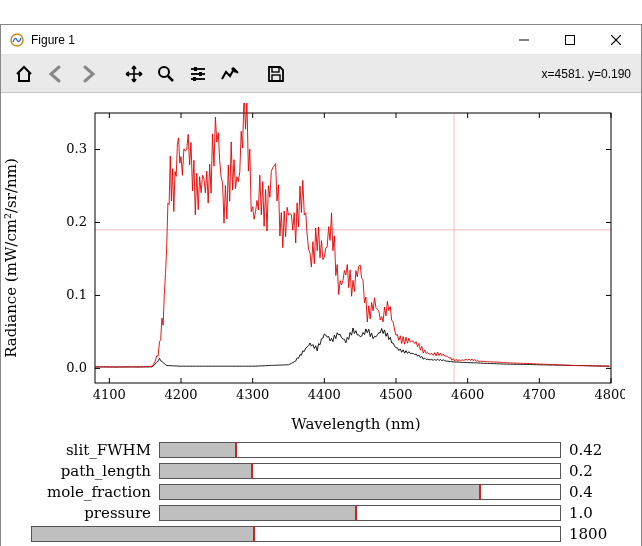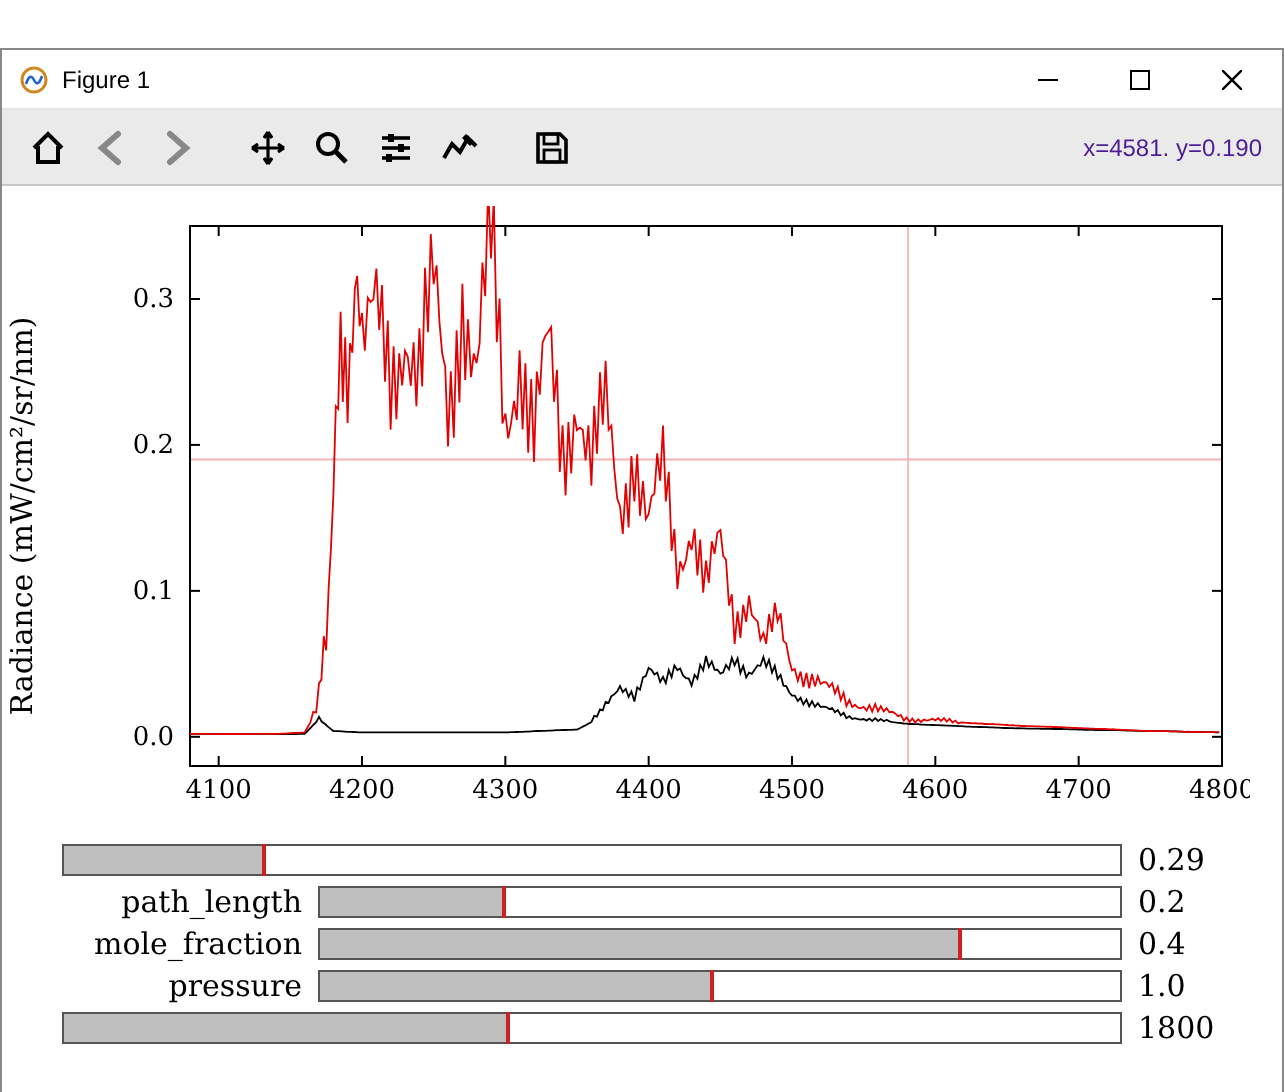--- a/index.html
+++ b/index.html
@@ -5,21 +5,21 @@
 * { box-sizing: border-box; margin: 0; padding: 0; }
 body { font-family: "Segoe UI", Tahoma, sans-serif; font-size: 12px; background: #fff; width: 642px; height: 546px; overflow: hidden; }
 .window { width: 642px; height: 546px; border: 1px solid #888; background: #fff; display: flex; flex-direction: column; margin-top: 24px; }
 .titlebar { height: 30px; display: flex; align-items: center; padding: 0 2px 0 8px; background: #fff; border-bottom: 1px solid #e5e5e5; }
 .titlebar .icon { width: 16px; height: 16px; margin-right: 6px; }
 .titlebar .title { flex: 1; font-size: 12px; }
 .winbtn { width: 46px; height: 30px; display: flex; align-items: center; justify-content: center; }
 .toolbar { height: 38px; background: #eaeaea; border-bottom: 1px solid #c8c8c8; display: flex; align-items: center; padding: 0 8px; gap: 2px; }
 .tbtn { width: 30px; height: 30px; display: flex; align-items: center; justify-content: center; border-radius: 2px; border: 1px solid transparent; }
 .tsep { width: 12px; }
-.cursor-readout { margin-left: auto; font-size: 12px; color: #4c1d95; text-align: right; padding-right: 2px; }
+.cursor-readout { margin-left: auto; font-size: 12px; color: #000000; text-align: right; padding-right: 2px; }
 .plot-area { flex: 1; position: relative; padding: 10px 14px 0 14px; }
 .chart-container { position: relative; width: 100%; height: 310px; }
 .axis-label-y { position: absolute; left: -4px; top: 50%; transform: translate(-50%, -50%) rotate(-90deg); transform-origin: center; font-size: 15px; font-family: "DejaVu Serif", Georgia, serif; white-space: nowrap; }
 .axis-label-x { text-align: center; font-size: 15px; font-family: "DejaVu Serif", Georgia, serif; margin-top: 2px; margin-left: 70px; }
 .sliders { padding: 6px 16px 10px 16px; }
 .slider-row { display: flex; align-items: center; height: 21px; gap: 8px; }
 .slider-label { width: 120px; text-align: right; font-size: 15px; font-family: "DejaVu Serif", Georgia, serif; }
 .slider-track { flex: 1; height: 16px; border: 1px solid #555; background: #fff; position: relative; }
 .slider-fill { position: absolute; left: 0; top: 0; bottom: 0; background: #bfbfbf; }
 .slider-mark { position: absolute; top: -1px; bottom: -1px; width: 2px; background: #c22; }
@@ -152,28 +152,30 @@
           <line x1="80" y1="119.45945945945945" x2="85" y2="119.45945945945945" stroke="#000"></line>
           <line x1="596" y1="119.45945945945945" x2="591" y2="119.45945945945945" stroke="#000"></line>
           <text x="72" y="123.45945945945945" text-anchor="end" font-size="13" fill="#000">0.2</text>
           <line x1="80" y1="46.486486486486484" x2="85" y2="46.486486486486484" stroke="#000"></line>
           <line x1="596" y1="46.486486486486484" x2="591" y2="46.486486486486484" stroke="#000"></line>
           <text x="72" y="50.486486486486484" text-anchor="end" font-size="13" fill="#000">0.3</text>
           <path d="M80.0 264.0 L81.4 263.9 L82.9 263.9 L84.3 263.9 L85.7 263.9 L87.2 263.9 L88.6 263.9 L90.0 263.9 L91.5 263.9 L92.9 264.0 L94.3 263.9 L95.8 264.0 L97.2 263.9 L98.6 264.0 L100.1 264.0 L101.5 264.0 L102.9 264.0 L104.4 263.9 L105.8 264.0 L107.2 263.9 L108.7 264.0 L110.1 263.9 L111.5 263.9 L113.0 263.9 L114.4 263.9 L115.8 263.9 L117.3 263.9 L118.7 263.9 L120.1 263.9 L121.6 264.0 L123.0 263.9 L124.4 264.0 L125.9 263.9 L127.3 264.0 L128.7 263.9 L130.2 264.0 L131.6 263.9 L133.0 264.0 L134.5 263.9 L135.9 263.9 L137.3 263.9 L138.8 262.4 L140.2 261.0 L141.6 259.5 L143.1 258.1 L144.5 255.4 L145.9 257.9 L147.4 258.9 L148.8 260.2 L150.2 261.3 L151.7 262.5 L153.1 262.6 L154.5 262.6 L156.0 262.7 L157.4 262.8 L158.8 262.9 L160.3 262.9 L161.7 263.0 L163.1 263.1 L164.6 263.2 L166.0 263.2 L167.4 263.2 L168.9 263.2 L170.3 263.2 L171.7 263.2 L173.2 263.2 L174.6 263.2 L176.0 263.2 L177.5 263.2 L178.9 263.2 L180.3 263.2 L181.8 263.2 L183.2 263.2 L184.6 263.2 L186.1 263.2 L187.5 263.2 L188.9 263.2 L190.4 263.2 L191.8 263.2 L193.2 263.2 L194.7 263.2 L196.1 263.2 L197.5 263.2 L199.0 263.2 L200.4 263.2 L201.8 263.2 L203.3 263.2 L204.7 263.2 L206.1 263.2 L207.6 263.2 L209.0 263.2 L210.4 263.2 L211.9 263.2 L213.3 263.2 L214.7 263.2 L216.2 263.2 L217.6 263.2 L219.0 263.2 L220.5 263.2 L221.9 263.2 L223.3 263.2 L224.8 263.2 L226.2 263.2 L227.6 263.2 L229.1 263.2 L230.5 263.2 L231.9 263.2 L233.4 263.2 L234.8 263.2 L236.2 263.2 L237.7 263.2 L239.1 263.2 L240.5 263.1 L242.0 263.1 L243.4 263.0 L244.8 262.9 L246.3 262.9 L247.7 262.8 L249.1 262.8 L250.6 262.7 L252.0 262.6 L253.4 262.5 L254.9 262.5 L256.3 262.4 L257.7 262.4 L259.2 262.3 L260.6 262.3 L262.0 262.2 L263.5 262.1 L264.9 262.1 L266.3 262.0 L267.8 262.0 L269.2 261.9 L270.6 261.9 L272.1 261.8 L273.5 261.8 L274.9 261.1 L276.4 260.3 L277.8 259.6 L279.2 258.8 L280.7 258.1 L282.1 254.9 L283.5 255.3 L285.0 251.7 L286.4 252.2 L287.8 247.9 L289.3 248.4 L290.7 245.1 L292.1 244.2 L293.6 242.7 L295.0 240.0 L296.4 243.1 L297.9 241.5 L299.3 245.5 L300.7 242.7 L302.2 247.8 L303.6 240.7 L305.0 241.8 L306.5 235.7 L307.9 235.1 L309.3 231.0 L310.8 232.0 L312.2 234.2 L313.6 233.3 L315.1 238.0 L316.5 235.4 L317.9 238.6 L319.4 232.0 L320.8 235.6 L322.2 229.7 L323.7 232.0 L325.1 231.3 L326.5 234.7 L328.0 236.1 L329.4 236.3 L330.8 239.8 L332.3 234.4 L333.7 236.4 L335.1 229.4 L336.6 232.2 L338.0 225.0 L339.4 230.5 L340.9 227.7 L342.3 231.9 L343.7 231.8 L345.2 233.8 L346.6 233.2 L348.0 229.5 L349.5 231.7 L350.9 225.9 L352.3 229.7 L353.8 226.2 L355.2 233.6 L356.6 230.0 L358.1 235.7 L359.5 233.3 L360.9 233.9 L362.4 231.8 L363.8 229.6 L365.2 230.0 L366.7 225.5 L368.1 230.5 L369.5 226.9 L371.0 233.3 L372.4 229.9 L373.8 236.5 L375.3 234.4 L376.7 239.8 L378.1 240.0 L379.6 243.1 L381.0 244.8 L382.4 244.8 L383.9 247.5 L385.3 245.9 L386.7 249.3 L388.2 246.8 L389.6 250.2 L391.0 247.6 L392.5 250.4 L393.9 248.6 L395.3 250.5 L396.8 250.3 L398.2 250.5 L399.6 251.5 L401.1 251.0 L402.5 253.1 L403.9 252.0 L405.4 254.7 L406.8 253.4 L408.2 256.1 L409.7 255.1 L411.1 256.5 L412.5 256.1 L414.0 256.6 L415.4 256.8 L416.8 256.5 L418.3 257.3 L419.7 256.3 L421.1 257.5 L422.6 256.1 L424.0 257.5 L425.4 256.5 L426.9 257.6 L428.3 256.9 L429.7 257.7 L431.2 258.1 L432.6 258.2 L434.0 258.4 L435.5 258.5 L436.9 258.8 L438.3 258.8 L439.8 259.0 L441.2 259.0 L442.6 259.1 L444.1 259.1 L445.5 259.3 L446.9 259.3 L448.4 259.4 L449.8 259.4 L451.2 259.5 L452.7 259.6 L454.1 259.6 L455.5 259.7 L457.0 259.7 L458.4 259.8 L459.8 259.8 L461.3 259.9 L462.7 259.9 L464.1 260.1 L465.6 260.1 L467.0 260.2 L468.4 260.3 L469.9 260.3 L471.3 260.4 L472.7 260.4 L474.2 260.5 L475.6 260.5 L477.0 260.6 L478.5 260.6 L479.9 260.7 L481.3 260.7 L482.8 260.8 L484.2 260.8 L485.6 260.9 L487.1 261.0 L488.5 261.0 L489.9 261.1 L491.4 261.1 L492.8 261.2 L494.2 261.1 L495.7 261.2 L497.1 261.2 L498.5 261.3 L500.0 261.3 L501.4 261.3 L502.8 261.3 L504.3 261.3 L505.7 261.4 L507.1 261.4 L508.6 261.4 L510.0 261.4 L511.4 261.5 L512.9 261.5 L514.3 261.5 L515.7 261.5 L517.2 261.6 L518.6 261.6 L520.0 261.7 L521.5 261.7 L522.9 261.7 L524.3 261.8 L525.8 261.8 L527.2 261.9 L528.6 261.8 L530.1 261.9 L531.5 261.9 L532.9 262.0 L534.4 262.0 L535.8 262.0 L537.2 262.0 L538.7 262.0 L540.1 262.1 L541.5 262.1 L543.0 262.1 L544.4 262.1 L545.8 262.2 L547.3 262.2 L548.7 262.3 L550.1 262.3 L551.6 262.3 L553.0 262.4 L554.4 262.4 L555.9 262.4 L557.3 262.4 L558.7 262.5 L560.2 262.5 L561.6 262.5 L563.0 262.5 L564.5 262.6 L565.9 262.6 L567.3 262.6 L568.8 262.6 L570.2 262.7 L571.6 262.7 L573.1 262.7 L574.5 262.8 L575.9 262.8 L577.4 262.9 L578.8 262.9 L580.2 262.9 L581.7 262.9 L583.1 263.0 L584.5 263.0 L586.0 263.0 L587.4 263.1 L588.8 263.1 L590.3 263.1 L591.7 263.1 L593.1 263.2 L594.6 263.2 " fill="none" stroke="#000000" stroke-width="0.9"></path>
           <path d="M80.0 264.0 L81.4 263.9 L82.9 263.9 L84.3 263.9 L85.7 263.9 L87.2 263.9 L88.6 263.9 L90.0 263.9 L91.5 263.9 L92.9 264.0 L94.3 263.9 L95.8 264.0 L97.2 263.9 L98.6 264.0 L100.1 264.0 L101.5 264.0 L102.9 264.0 L104.4 263.9 L105.8 264.0 L107.2 263.9 L108.7 264.0 L110.1 263.9 L111.5 263.9 L113.0 263.9 L114.4 263.9 L115.8 263.9 L117.3 263.9 L118.7 263.9 L120.1 263.9 L121.6 264.0 L123.0 263.9 L124.4 263.9 L125.9 263.8 L127.3 263.8 L128.7 263.7 L130.2 263.6 L131.6 263.5 L133.0 263.5 L134.5 263.4 L135.9 263.3 L137.3 263.2 L138.8 260.6 L140.2 258.2 L141.6 253.0 L143.1 253.2 L144.5 238.7 L145.7 236.8 L146.9 215.1 L148.1 222.2 L149.3 191.5 L150.5 170.7 L151.7 144.0 L152.9 100.1 L154.1 101.5 L155.3 52.9 L156.4 98.0 L157.6 65.7 L158.8 108.5 L160.0 68.6 L161.2 73.4 L162.4 41.3 L163.6 34.9 L164.8 60.1 L166.0 53.5 L167.4 72.3 L168.9 45.9 L170.3 48.0 L171.7 46.7 L173.2 31.3 L174.6 62.0 L176.0 39.5 L177.5 87.8 L178.9 57.3 L180.3 111.8 L181.8 70.2 L183.2 106.6 L184.6 73.7 L186.1 89.7 L187.5 72.4 L188.9 75.4 L190.4 89.9 L191.8 68.2 L193.2 100.1 L194.7 61.2 L196.1 90.2 L197.5 30.9 L199.0 63.1 L200.4 14.0 L201.8 39.1 L203.3 29.7 L204.7 57.7 L206.1 73.8 L207.6 80.3 L209.0 120.2 L210.4 82.6 L211.9 115.9 L213.3 62.1 L214.7 98.2 L216.2 38.9 L217.6 87.0 L219.0 56.7 L220.5 85.6 L221.9 73.7 L223.3 78.6 L224.8 68.7 L226.2 28.3 L227.6 45.1 L229.1 -10.0 L230.5 26.2 L231.9 -3.5 L233.4 68.1 L234.8 46.2 L236.2 108.7 L237.7 103.7 L239.1 116.2 L240.5 108.9 L242.0 97.4 L243.4 107.0 L244.8 72.2 L246.3 111.7 L247.7 78.6 L249.1 123.4 L250.6 86.5 L252.0 128.0 L253.4 82.8 L254.9 94.3 L256.3 68.3 L257.7 64.9 L259.2 62.8 L260.6 60.6 L262.0 97.9 L263.5 81.9 L264.9 133.0 L266.3 109.6 L267.8 144.7 L269.2 108.0 L270.6 133.7 L272.1 104.3 L273.5 112.1 L274.9 110.8 L276.4 111.9 L277.8 127.2 L279.2 109.7 L280.7 139.9 L282.1 99.9 L283.5 123.9 L285.0 83.2 L286.4 109.4 L287.8 77.4 L289.3 111.9 L290.7 109.8 L292.1 131.0 L293.6 146.3 L295.0 150.1 L296.4 164.0 L297.9 138.7 L299.3 160.7 L300.7 125.0 L302.2 147.7 L303.6 124.1 L305.0 154.9 L306.5 137.6 L307.9 156.6 L309.3 154.1 L310.8 145.1 L312.2 143.9 L313.6 123.7 L315.1 137.4 L316.5 109.8 L317.9 147.7 L319.4 132.9 L320.8 172.5 L322.2 161.5 L323.7 191.5 L325.1 177.7 L326.5 181.8 L328.0 177.2 L329.4 167.5 L330.8 172.0 L332.3 161.5 L333.7 184.7 L335.1 166.8 L336.6 193.3 L338.0 177.3 L339.4 188.4 L340.9 167.6 L342.3 173.9 L343.7 163.3 L345.2 162.0 L346.6 175.0 L348.0 176.8 L349.5 199.8 L350.9 194.1 L352.3 219.0 L353.8 202.7 L355.2 215.9 L356.6 199.4 L358.1 207.9 L359.5 194.8 L360.9 204.5 L362.4 206.3 L363.8 207.7 L365.2 217.0 L366.7 213.5 L368.1 218.9 L369.5 204.0 L371.0 212.9 L372.4 198.3 L373.8 207.6 L375.3 203.6 L376.7 217.4 L378.1 218.7 L379.6 227.0 L381.0 232.2 L382.4 231.5 L383.9 237.4 L385.3 232.8 L386.7 240.5 L388.2 233.5 L389.6 241.2 L391.0 234.0 L392.5 240.2 L393.9 235.1 L395.3 239.0 L396.8 238.1 L398.2 238.2 L399.6 240.5 L401.1 238.6 L402.5 243.7 L403.9 240.4 L405.4 247.1 L406.8 243.4 L408.2 250.0 L409.7 247.0 L411.1 250.5 L412.5 249.4 L414.0 250.8 L415.4 251.2 L416.8 250.4 L418.3 252.3 L419.7 249.6 L421.1 252.8 L422.6 249.0 L424.0 252.7 L425.4 250.1 L426.9 252.7 L428.3 251.1 L429.7 253.1 L431.2 252.9 L432.6 253.7 L434.0 255.1 L435.5 254.6 L436.9 257.3 L438.3 255.7 L439.8 257.9 L441.2 256.2 L442.6 258.3 L444.1 256.6 L445.5 258.0 L446.9 256.8 L448.4 257.3 L449.8 257.0 L451.2 256.4 L452.7 257.2 L454.1 256.1 L455.5 257.5 L457.0 256.0 L458.4 257.8 L459.8 256.4 L461.3 258.3 L462.7 257.3 L464.1 258.7 L465.6 258.2 L467.0 258.3 L468.4 258.4 L469.9 258.5 L471.3 258.7 L472.7 258.6 L474.2 258.8 L475.6 258.7 L477.0 259.0 L478.5 258.9 L479.9 259.1 L481.3 259.0 L482.8 259.2 L484.2 259.2 L485.6 259.3 L487.1 259.4 L488.5 259.5 L489.9 259.7 L491.4 259.6 L492.8 259.8 L494.2 259.8 L495.7 260.0 L497.1 259.9 L498.5 260.1 L500.0 260.1 L501.4 260.1 L502.8 260.2 L504.3 260.2 L505.7 260.3 L507.1 260.3 L508.6 260.4 L510.0 260.3 L511.4 260.5 L512.9 260.4 L514.3 260.6 L515.7 260.6 L517.2 260.7 L518.6 260.8 L520.0 260.8 L521.5 261.0 L522.9 261.0 L524.3 261.1 L525.8 261.1 L527.2 261.2 L528.6 261.2 L530.1 261.3 L531.5 261.3 L532.9 261.4 L534.4 261.4 L535.8 261.5 L537.2 261.5 L538.7 261.6 L540.1 261.7 L541.5 261.6 L543.0 261.8 L544.4 261.8 L545.8 261.9 L547.3 261.9 L548.7 262.1 L550.1 262.1 L551.6 262.2 L553.0 262.2 L554.4 262.3 L555.9 262.4 L557.3 262.4 L558.7 262.5 L560.2 262.5 L561.6 262.6 L563.0 262.5 L564.5 262.6 L565.9 262.6 L567.3 262.6 L568.8 262.6 L570.2 262.7 L571.6 262.7 L573.1 262.7 L574.5 262.8 L575.9 262.8 L577.4 262.9 L578.8 262.8 L580.2 262.9 L581.7 262.9 L583.1 263.0 L584.5 263.0 L586.0 263.1 L587.4 263.1 L588.8 263.1 L590.3 263.1 L591.7 263.1 L593.1 263.2 L594.6 263.1 " fill="none" stroke="#e20000" stroke-width="0.9"></path>
         </svg>
     </div>
+    <div class="axis-label-x">Wavelength (nm)</div>
 
     <div class="sliders" id="sliders">
         <div class="slider-row">
+          <div class="slider-label">slit_FWHM</div>
           <div class="slider-track">
             <div class="slider-fill" style="width: 19%;"></div>
             <div class="slider-mark" style="left: calc(19% - 1px);"></div>
           </div>
-          <div class="slider-value">0.29</div>
+          <div class="slider-value">0.42</div>
         </div>
         <div class="slider-row">
           <div class="slider-label">path_length</div>
           <div class="slider-track">
             <div class="slider-fill" style="width: 23%;"></div>
             <div class="slider-mark" style="left: calc(23% - 1px);"></div>
           </div>
           <div class="slider-value">0.2</div>
         </div>
         <div class="slider-row">

